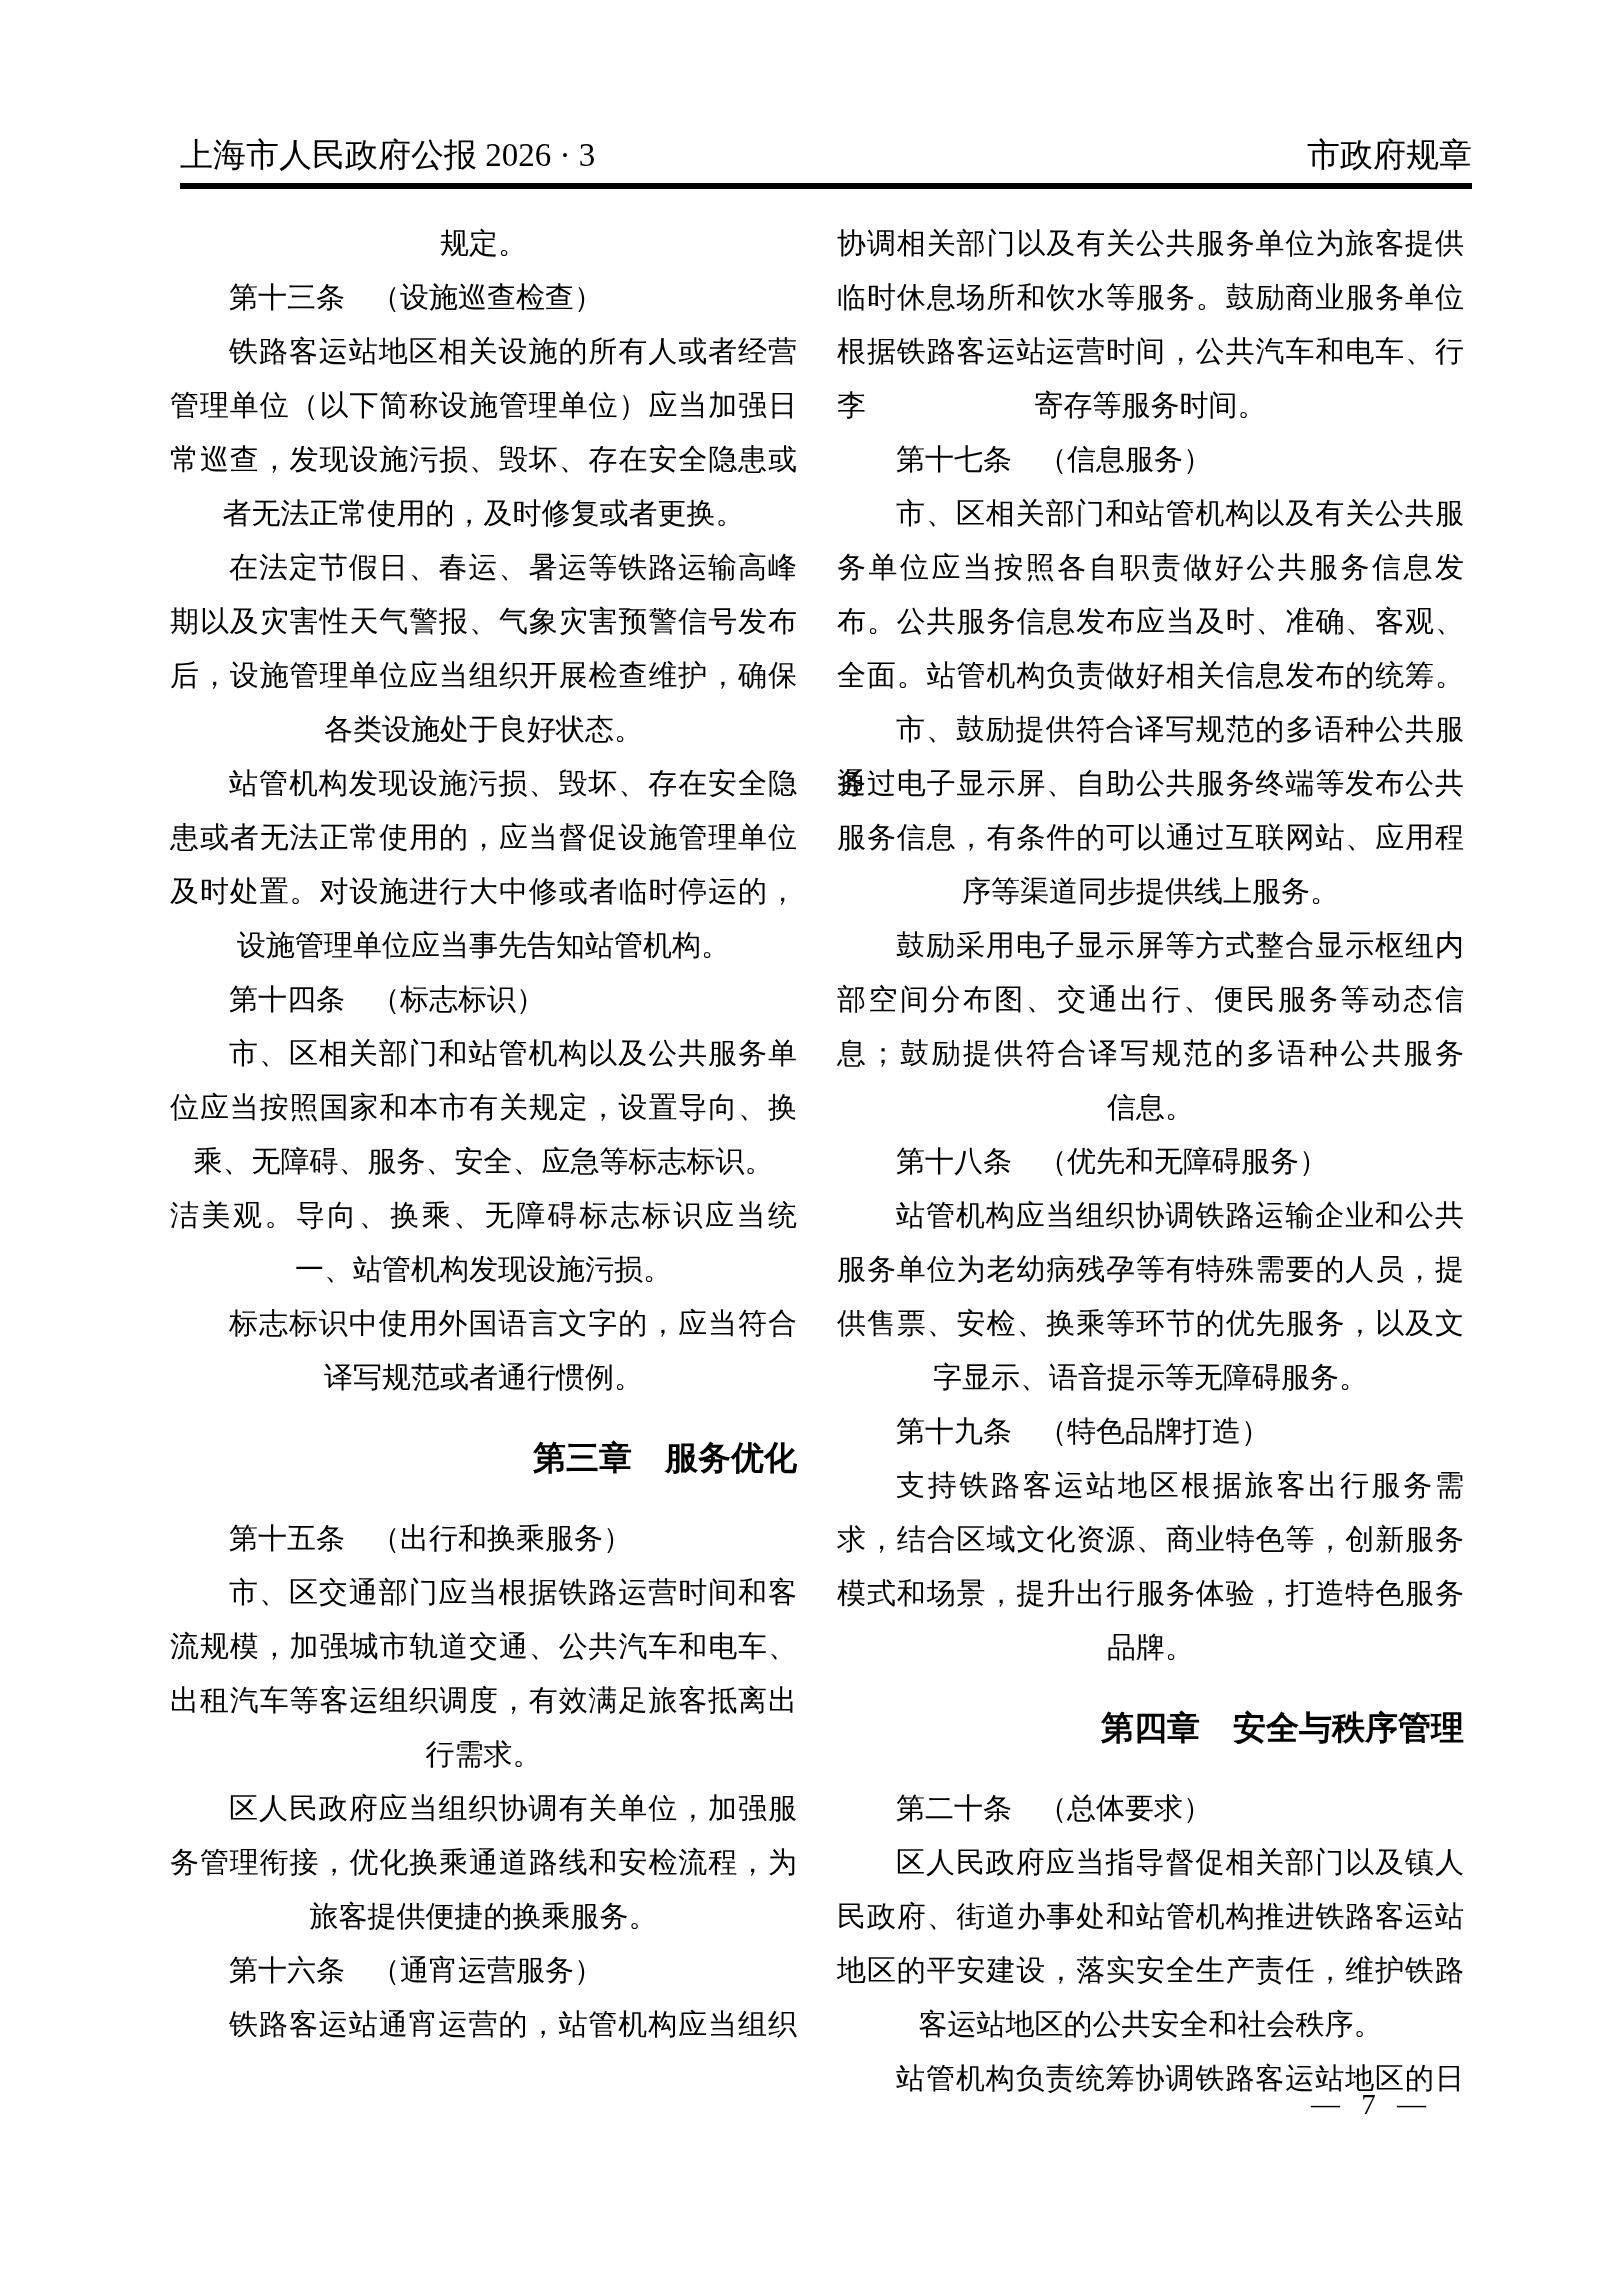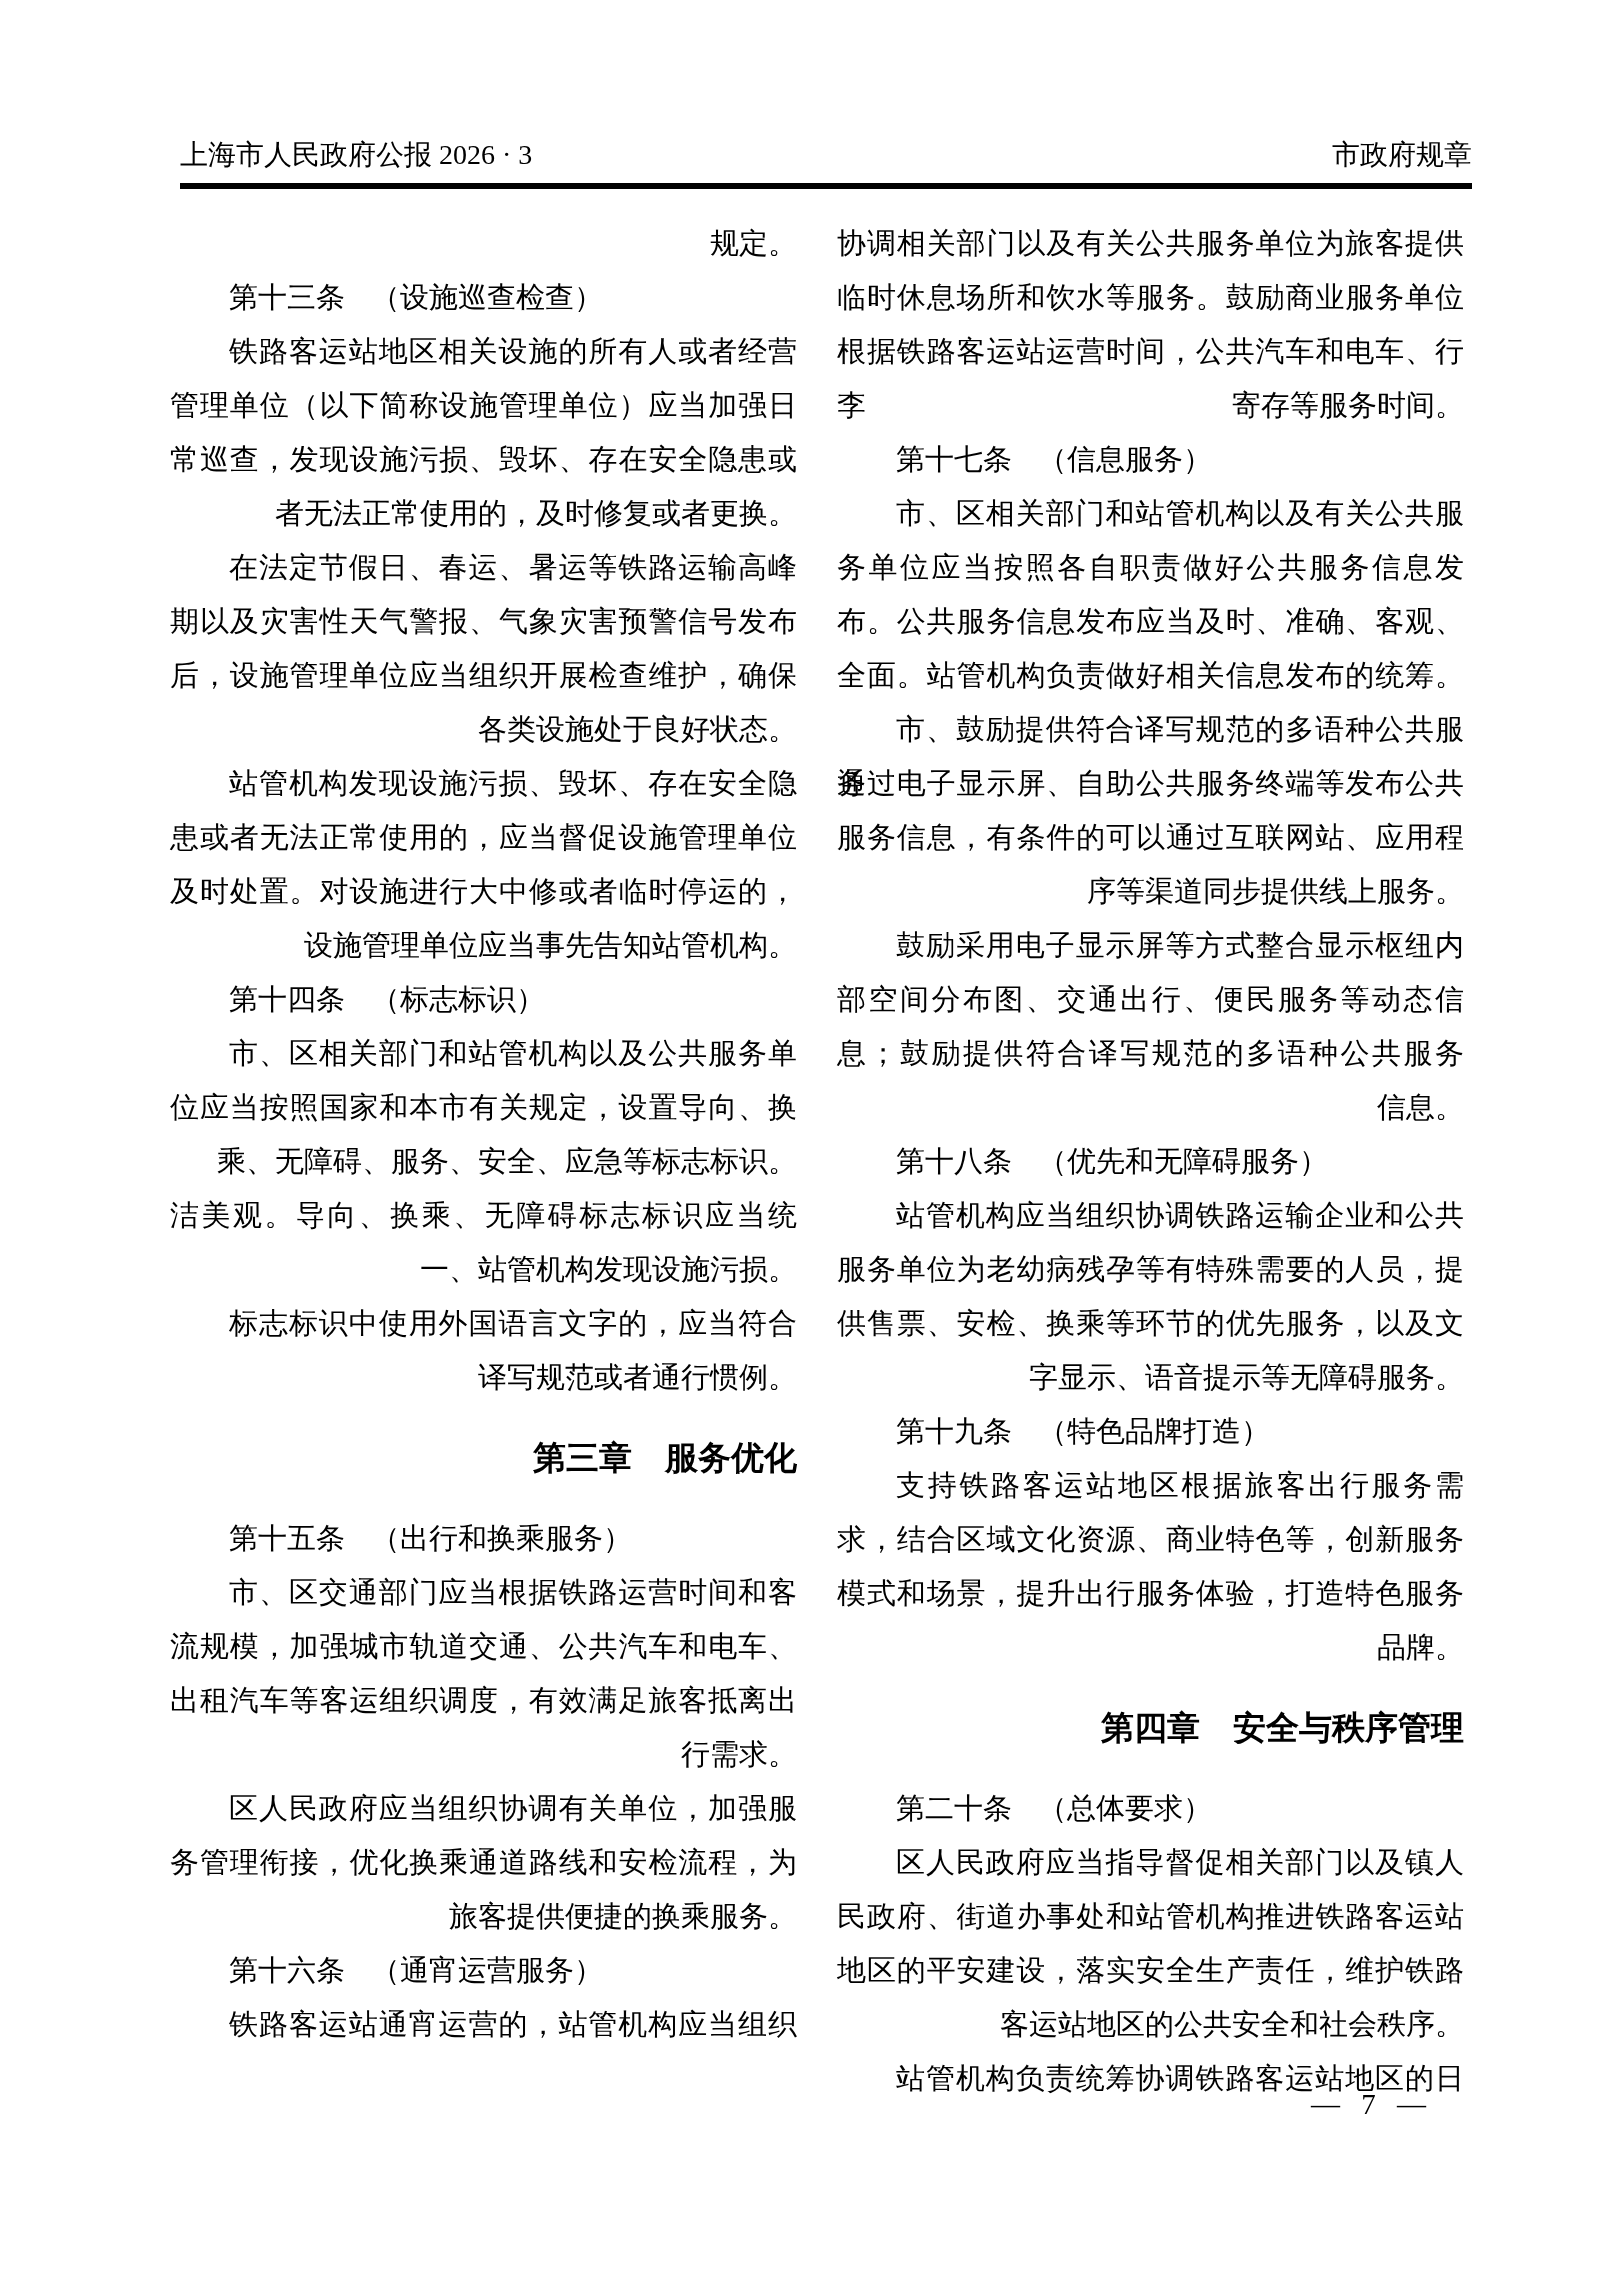--- a/index.html
+++ b/index.html
@@ -17,21 +17,21 @@
     overflow: hidden;
   }
   .header {
     position: absolute;
     left: 180px;
     top: 136px;
     width: 1292px;
     display: flex;
     justify-content: space-between;
     align-items: baseline;
-    font-size: 28px;
+    font-size: 33px;
     line-height: 38px;
     white-space: nowrap;
   }
   .header-rule {
     position: absolute;
     left: 180px;
     top: 183px;
     width: 1292px;
     height: 5.9px;
     background: #000000;
@@ -50,21 +50,21 @@
     white-space: nowrap;
     overflow: visible;
   }
   .line.full, .line.para-start {
     white-space: normal;
     text-align: justify;
     text-align-last: justify;
     text-justify: inter-character;
   }
   .line.para-start { text-indent: 59px; }
-  .line.para-end   { text-align: right; }
+  .line.para-end   { text-align: center; }
   .line.article    { text-indent: 59px; }
   .art-no {
     font-weight: 400;
     font-family: "Liberation Sans", "DejaVu Sans", sans-serif;
   }
   .art-title { margin-left: 26px; }
   .line.chapter {
     height: 107px;
     line-height: 107px;
     text-align: right;

